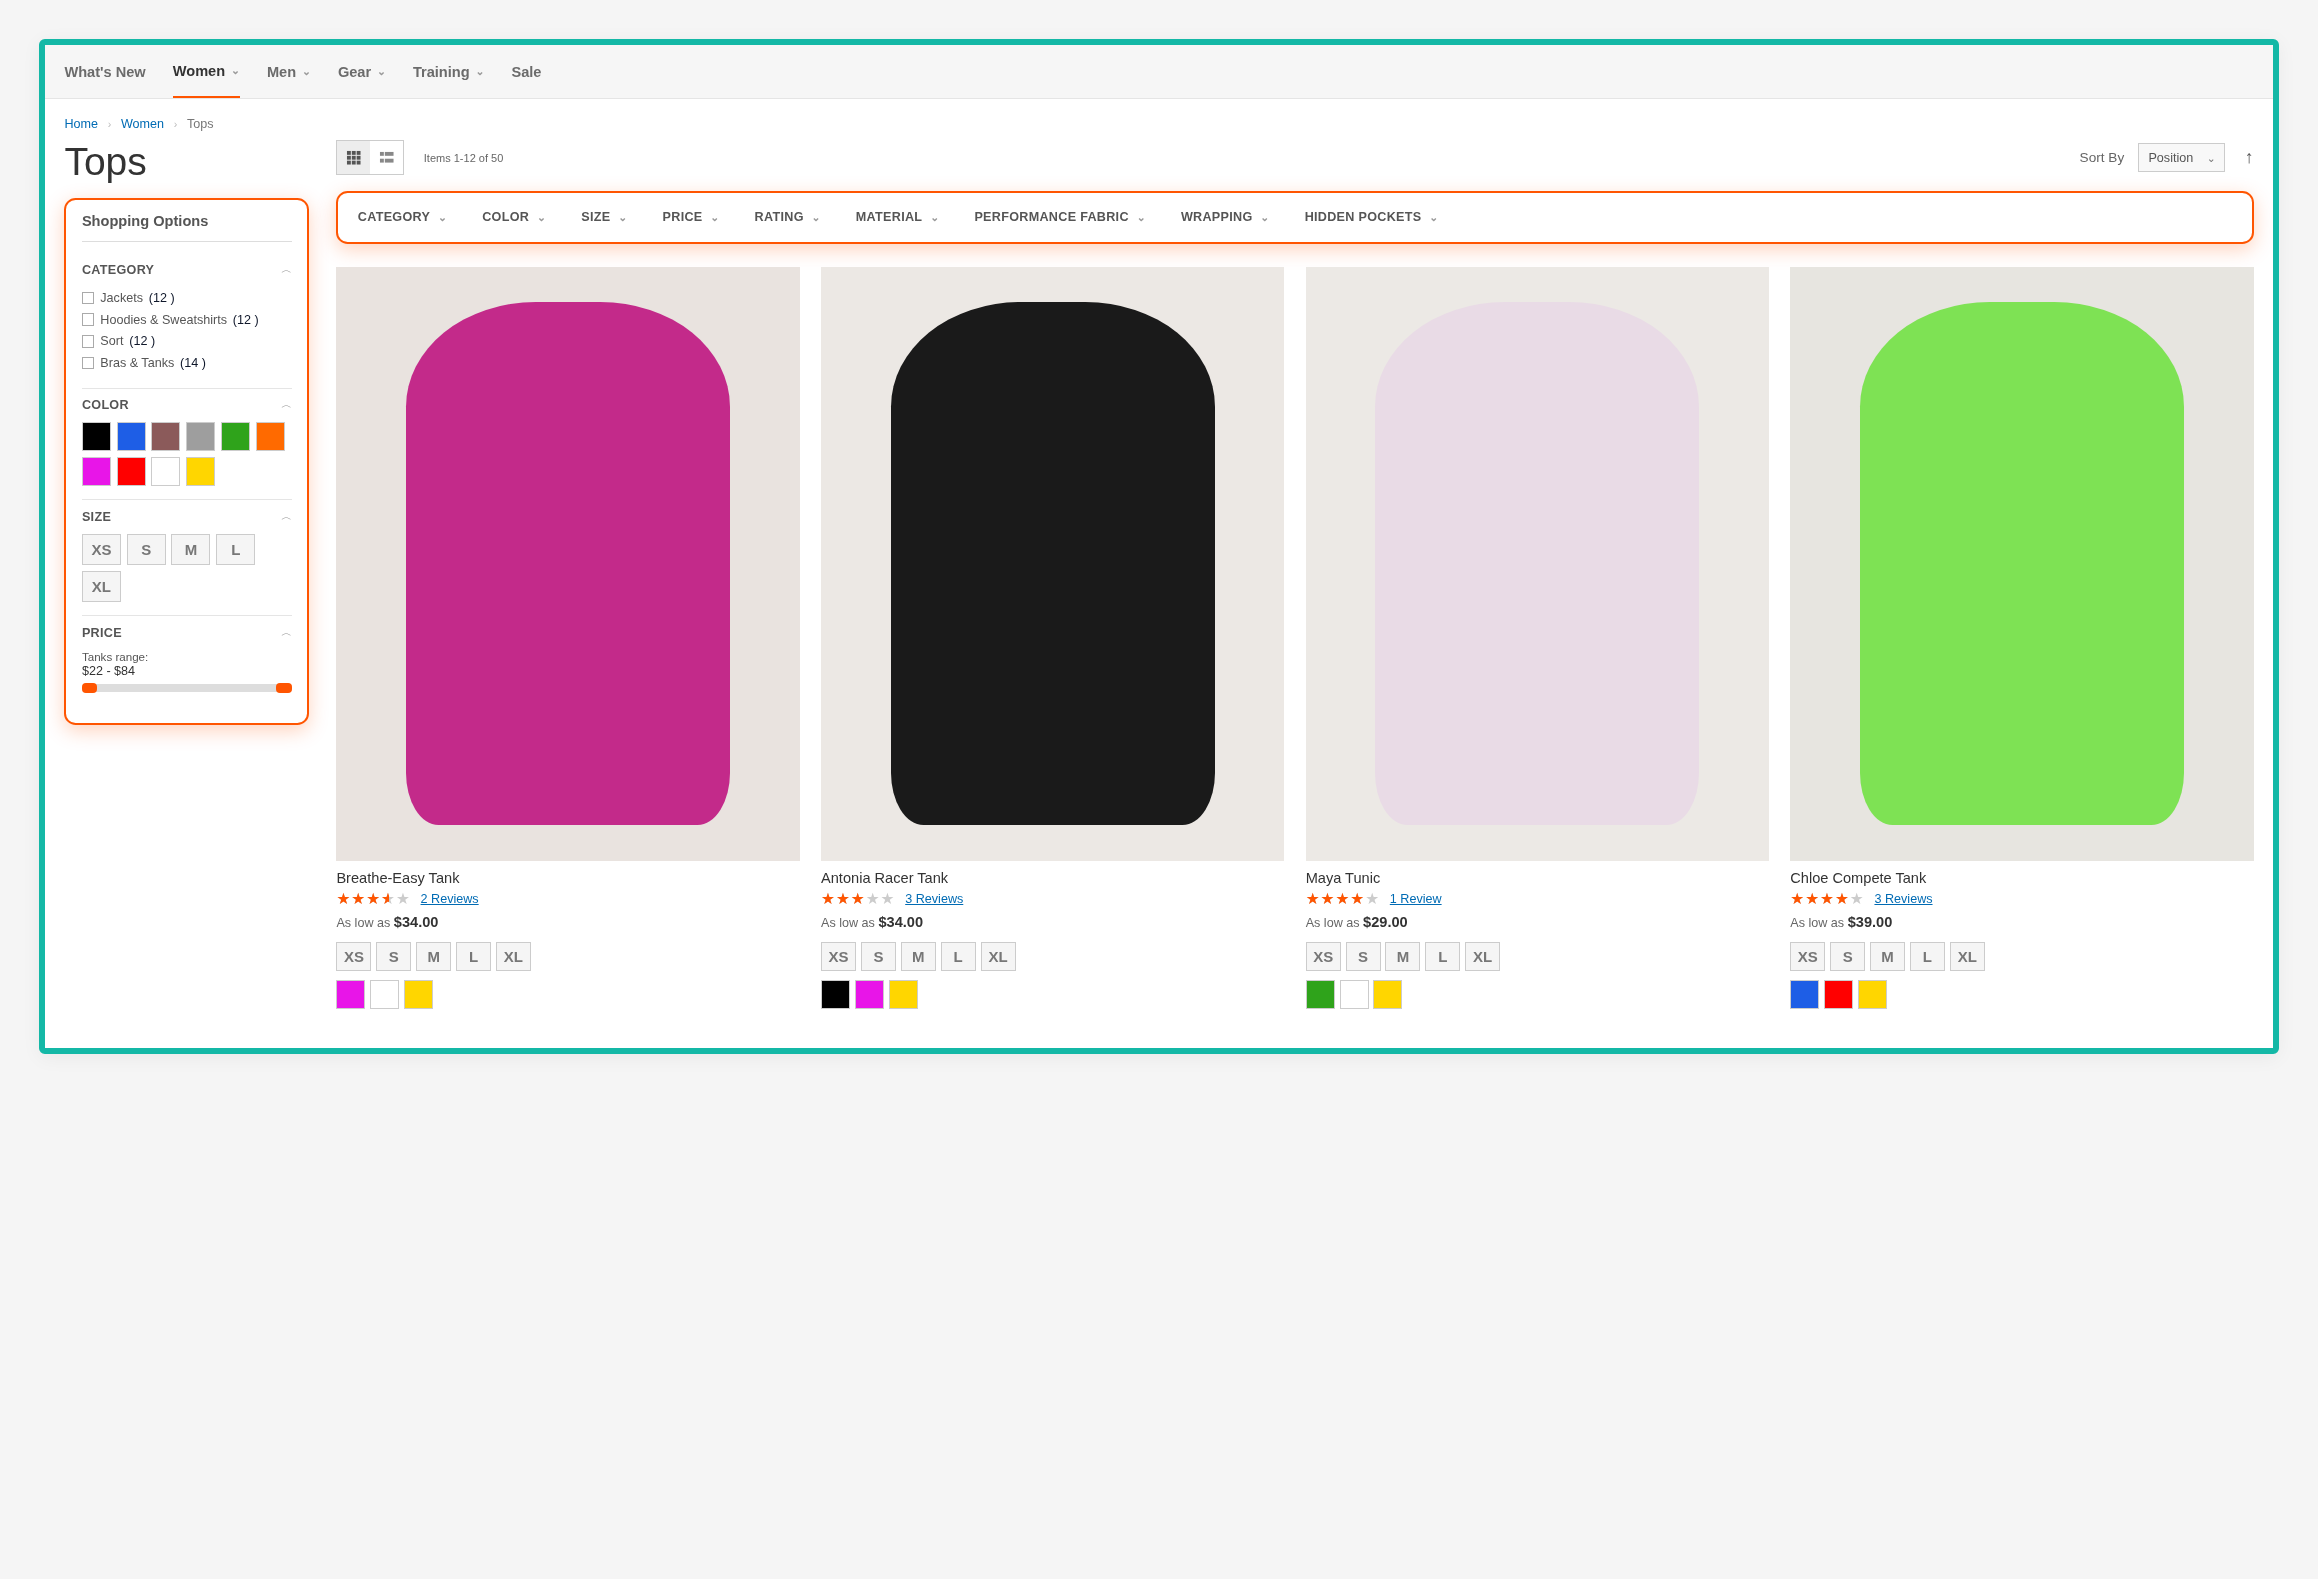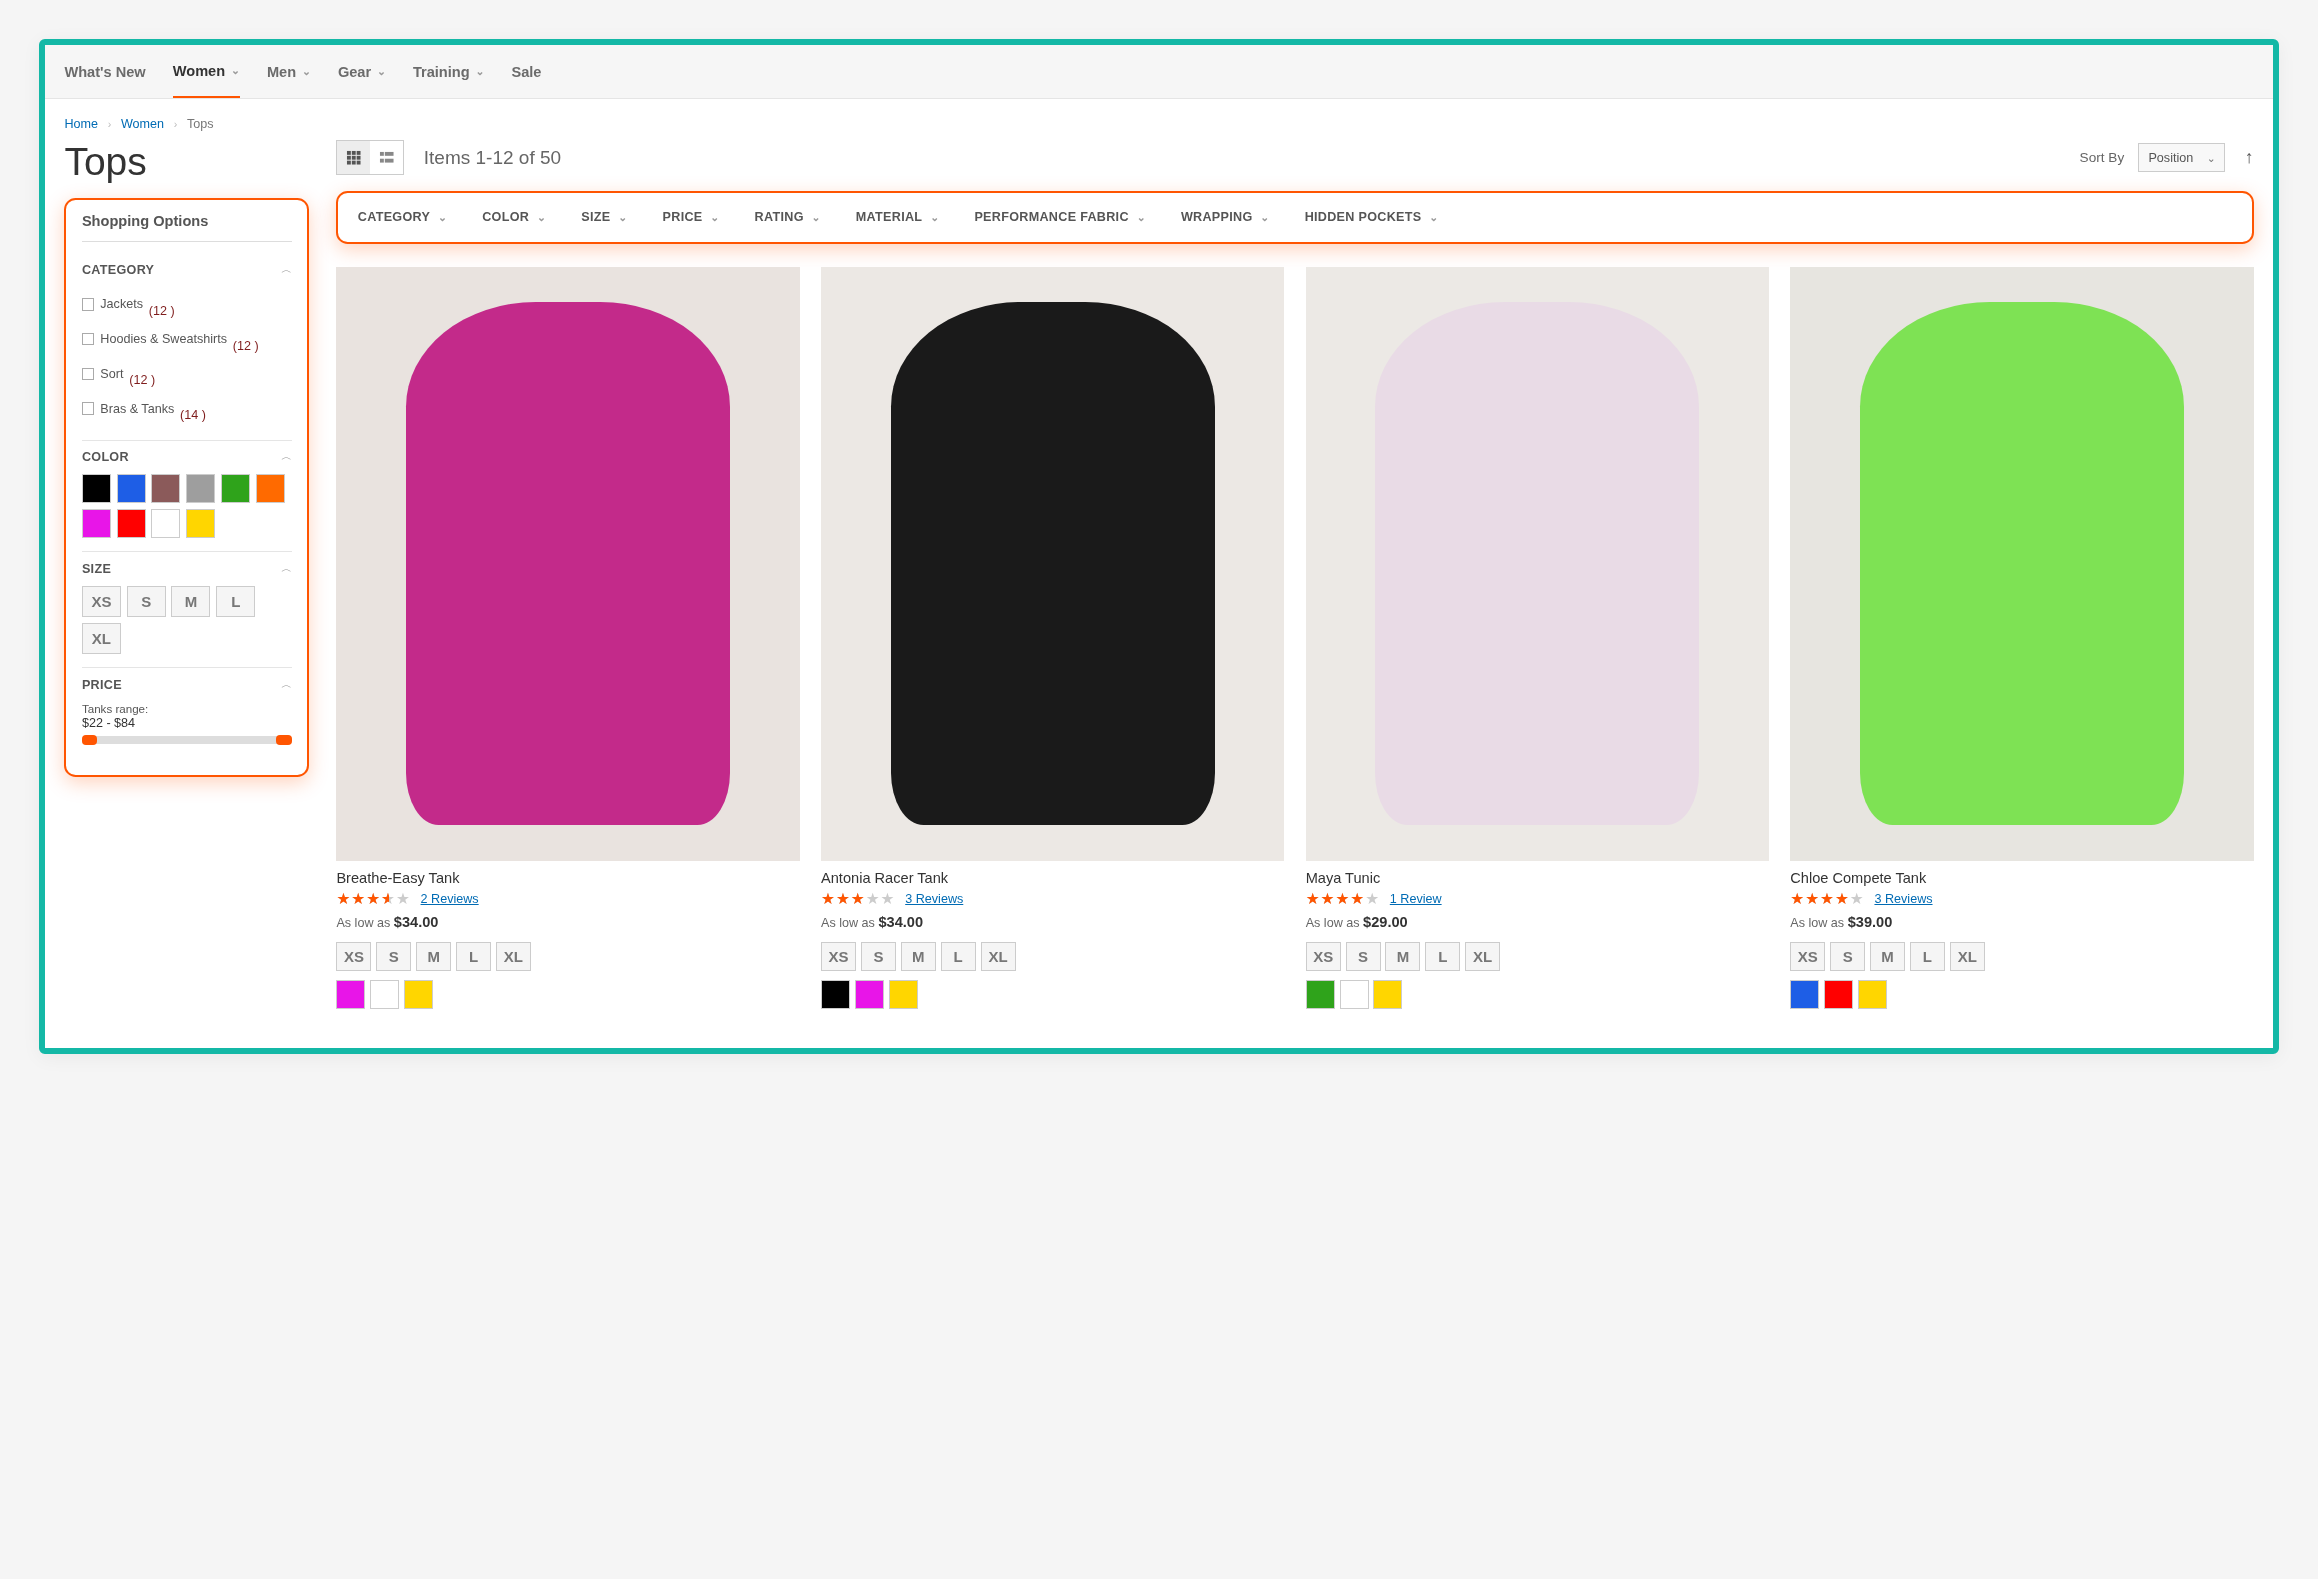--- a/index.html
+++ b/index.html
@@ -14,39 +14,39 @@
 .breadcrumb .sep { color: #bbb; font-size: 10.7px; }
 .breadcrumb .current { color: #777; }
 .content { padding: 0 19.4px 29px; display: flex; gap: 27px; align-items: flex-start; }
 .page-title { font-size: 39px; font-weight: 300; color: #333; margin-bottom: 13.6px; }
 .left-col { width: 245px; flex-shrink: 0; }
 .right-col { flex: 1; }
 .toolbar { display: flex; align-items: center; gap: 13.6px; margin-bottom: 15.5px; }
 .view-mode { display: flex; border: 1px solid #ccc; }
 .view-btn { width: 33px; height: 33px; display: flex; align-items: center; justify-content: center; background: #fff; cursor: pointer; color: #888; }
 .view-btn.active { background: #ededed; color: #555; }
-.toolbar-count { font-size: 19px; color: #666; margin-left: 5.8px; }
+.toolbar-count { font-size: 11px; color: #666; margin-left: 5.8px; }
 .toolbar-spacer { flex: 1; }
 .sort-label { font-size: 13.6px; color: #666; }
 .sort-select { border: 1px solid #ccc; padding: 6.8px 31px 6.8px 9.7px; font-size: 12.6px; color: #555; background: #f8f8f8; appearance: none; position: relative; }
 .sort-wrap { position: relative; display: inline-block; }
 .sort-wrap .chev-abs { position: absolute; right: 9.7px; top: 50%; transform: translateY(-50%); pointer-events: none; font-size: 10.7px; color: #777; }
 .sort-arrow { font-size: 17.5px; color: #555; cursor: pointer; margin-left: 5.8px; }
 
 .sidebar { border: 2.9px solid #ff5501; border-radius: 11.6px; padding: 13.6px 15.5px 17.5px; box-shadow: 0 5.8px 19.4px rgba(255,85,1,0.25); }
 .sidebar-title { font-size: 14.6px; font-weight: 600; color: #555; padding-bottom: 11.6px; border-bottom: 1px solid #ddd; margin-bottom: 11.6px; }
 .filter-group { border-bottom: 1px solid #e5e5e5; padding: 9.7px 0 13.6px; }
 .filter-group:last-child { border-bottom: none; }
 .filter-head { display: flex; justify-content: space-between; align-items: center; cursor: pointer; }
 .filter-head h4 { font-size: 12.6px; font-weight: 700; letter-spacing: 0.3px; color: #555; text-transform: uppercase; }
 .filter-body { margin-top: 9.7px; }
 .cat-list { list-style: none; }
 .cat-item { display: flex; align-items: center; gap: 5.8px; font-size: 12.6px; color: #555; padding: 3.9px 0; cursor: pointer; }
 .cat-item .cb { width: 12.6px; height: 12.6px; border: 1px solid #aaa; background: #fff; flex-shrink: 0; }
-.cat-item .cnt { color: #7f1d1d; margin-top: 13px; }
+.cat-item .cnt { color: #0f172a; }
 .swatches { display: flex; flex-wrap: wrap; gap: 5.8px; }
 .swatch-color { width: 29px; height: 29px; border: 1px solid #ccc; cursor: pointer; }
 .swatch-size { min-width: 39px; height: 31px; border: 1px solid #ccc; background: #f5f5f5; font-size: 15px; font-weight: 600; color: #777; display: flex; align-items: center; justify-content: center; cursor: pointer; }
 .price-label { font-size: 11.6px; color: #555; margin-bottom: 1.9px; }
 .price-range { font-size: 12.6px; color: #333; margin-bottom: 5.8px; }
 .slider-track { height: 7.8px; background: #ddd; border-radius: 3.9px; position: relative; }
 .slider-handle { width: 15.5px; height: 9.7px; background: #ff5501; border-radius: 3.9px; position: absolute; top: -1px; }
 
 .hfilter { border: 2.9px solid #ff5501; border-radius: 11.6px; padding: 17.5px 19.4px; margin-bottom: 23px; box-shadow: 0 5.8px 19.4px rgba(255,85,1,0.25); display: flex; flex-wrap: wrap; gap: 29px 35px; }
 .hfilter-item { font-size: 12.6px; font-weight: 700; color: #555; letter-spacing: 0.3px; display: flex; align-items: center; gap: 7.8px; cursor: pointer; text-transform: uppercase; }

